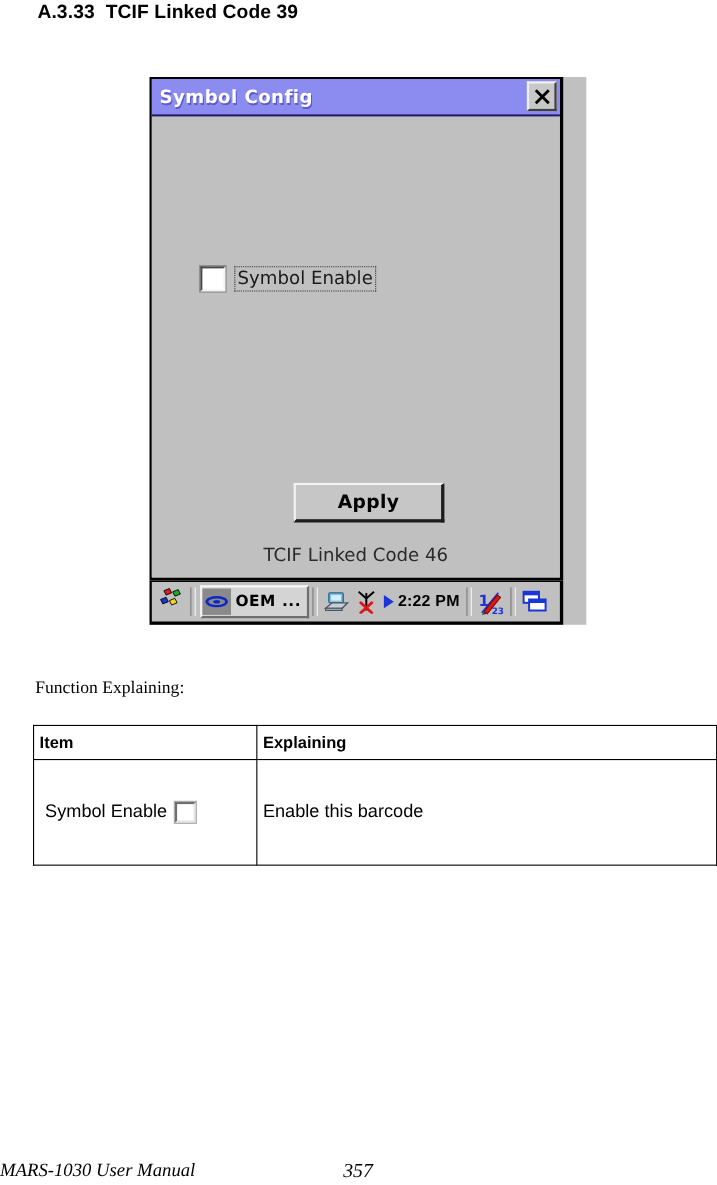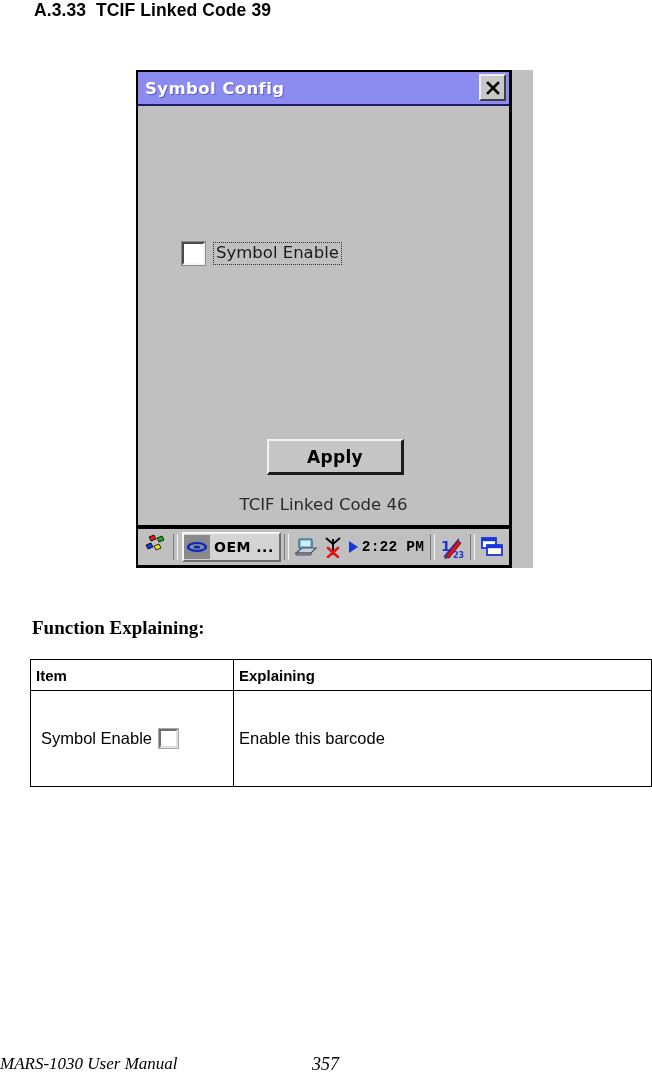--- a/index.html
+++ b/index.html
@@ -228,37 +228,37 @@
     letter-spacing: 0.5px;
   }
   .tray-icon {
     flex: none;
     display: flex;
     align-items: center;
     justify-content: center;
     margin: 0 2px;
   }
   #clock {
-    font-family: Liberation Mono, monospace;
+    font-family: Liberation Sans, sans-serif;
     font-weight: bold;
     font-size: 14.5px;
     color: #000;
     margin: 0 3px 0 1px;
     white-space: pre;
     letter-spacing: 0.2px;
   }
 
   
   #function-heading {
     position: absolute;
     left: 32px;
     top: 617px;
     font-family: "Liberation Serif", serif;
-    font-weight: bold;
-    font-size: 19px;
+    font-weight: normal;
+    font-size: 16px;
     color: #000;
     white-space: pre;
   }
 
   #explain-table {
     position: absolute;
     left: 30px;
     top: 659px;
     width: 622px;
     border-collapse: collapse;

